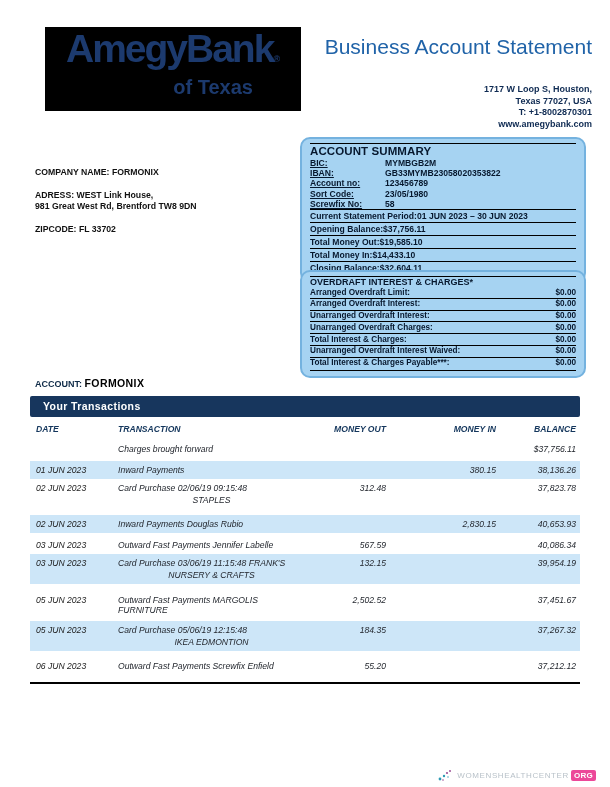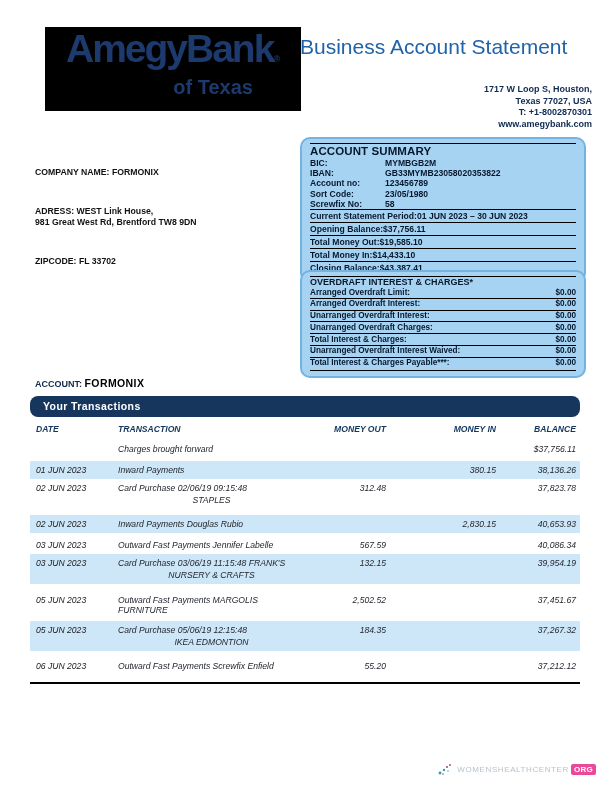--- a/index.html
+++ b/index.html
@@ -5,67 +5,67 @@
   * { margin:0; padding:0; box-sizing:border-box; }
   body { background:#e8e8e8; font-family:"Liberation Sans", sans-serif; }
   .page { position:relative; width:610px; height:787px; background:#ffffff; margin:0 auto; overflow:hidden; }
 
   
   .logo-box { position:absolute; left:29px; top:27px; width:256px; height:84px; background:#000000; color:#1c3a6e; text-align:center; padding-top:2px;margin-left:16px; }
   .logo-line1 { font-size:39px; font-weight:bold; letter-spacing:-2px; line-height:40px; white-space:nowrap; }
   .logo-reg { font-size:9px; vertical-align:baseline; letter-spacing:0; }
   .logo-line2 { font-size:20px; font-weight:bold; letter-spacing:0px; line-height:20px; text-align:right; padding-right:48px; margin-top:-2px; }
 
-  .doc-title { position:absolute; left:300px; top:35px; width:295px; text-align:left; padding-right:3px;
+  .doc-title { position:absolute; left:300px; top:35px; width:295px; text-align:right; padding-right:3px;
                font-size:21px; color:#2063a8; font-weight:500; }
 
   .bank-address { position:absolute; left:300px; top:84px; width:292px; text-align:right;
                   font-size:9px; font-weight:bold; color:#0e2a52; line-height:11.5px; }
 
   
   .company-block { position:absolute; left:35px; top:167px; font-size:8.7px; font-weight:bold; color:#111111; line-height:11px; }
-  .company-block .blk-gap { margin-top:28px; }
+  .company-block .blk-gap { margin-top:12px; }
 
   
   .blue-box { position:absolute; left:300px; width:286px; background:#a6d3f2; border:2px solid #74b2df;
               border-radius:10px; padding:4px 8px 5px 8px; color:#07182e; }
   .box-summary { top:137px; }
   .box-overdraft { top:270px; }
   .boxline { border-top:1.6px solid #000000; }
   .sum-title { font-size:11.5px; font-weight:bold; letter-spacing:0.1px; line-height:14px; }
   .od-title { font-size:9px; font-weight:bold; line-height:11px; }
   .info-row { display:flex; font-size:8.6px; font-weight:bold; line-height:10.2px; }
-  .info-row .lbl { width:75px; flex:none; }
+  .info-row .lbl { width:75px; flex:none;text-decoration:underline; }
   .lined-row { display:flex; justify-content:flex-start; font-size:8.6px; font-weight:bold;
                line-height:10px; padding:1px 0; border-top:1.6px solid #000000; }
   .od-row { display:flex; justify-content:space-between; font-size:8.2px; font-weight:bold; line-height:9.8px; }
   .od-lined { border-top:1.6px solid #000000; padding:0.5px 0; }
   .box-bottomline { border-top:1.6px solid #000000; margin-top:1px; }
 
   
   .account-line { position:absolute; left:35px; top:377px; font-size:9px; font-weight:bold; color:#0e2a47; }
   .account-line .acct-name { font-size:10.5px; font-weight:900; color:#000000; letter-spacing:0.4px; }
 
   
   .tx-bar { position:absolute; left:30px; top:396px; width:550px; height:21px; background:#17365d;
-            border-radius:8px; color:#ffffff; font-size:10.5px; font-weight:bold; letter-spacing:0.4px;
+            border-radius:2px; color:#ffffff; font-size:10.5px; font-weight:bold; letter-spacing:0.4px;
             line-height:21px; padding-left:13px; }
   .tx-table { position:absolute; left:30px; top:420px; width:550px;font-style:italic; }
   .tx-head, .tx-row { display:grid; grid-template-columns:88px 187px 85px 110px 80px; }
   .tx-head { font-size:8.6px; font-weight:bold; color:#14365c; padding:4px 0 6px 0; }
   .tx-row { font-size:8.6px; color:#23272e; padding:4px 0; }
   .tx-row .c-date { padding-left:6px; color:#1a1a1a; }
   .tx-head .h-date { padding-left:6px; }
   .c-num, .h-num { text-align:right; padding-right:4px; }
   .tx-row.shade { background:#cde6f8; }
   .tx-line2 { margin-top:2px;text-align:center; }
   .tx-endline { border-top:2.6px solid #000000; margin-top:7px; }
 
   
-  .footer-brand { position:absolute; right:14px; bottom:10px; display:flex; align-items:center; }
+  .footer-brand { position:absolute; right:14px; bottom:4px; display:flex; align-items:center; }
   .brand-text { color:#b9c2c9; font-size:8px; letter-spacing:0.6px; margin:0 2px 0 3px; }
   .brand-badge { background:#ec4899; color:#ffffff; font-size:8px; font-weight:bold; padding:1px 3px; border-radius:2px; letter-spacing:0.3px; }
   .sparkle { width:17px; height:15px; }
 </style>
 </head>
 <body>
 
 <div class="page">
 
   <div class="logo-box">
@@ -126,21 +126,21 @@
         <div class="lined-row">
           <span class="lbl">Total Money Out:</span>
           <span class="val">$19,585.10</span>
         </div>
         <div class="lined-row">
           <span class="lbl">Total Money In:</span>
           <span class="val">$14,433.10</span>
         </div>
         <div class="lined-row">
           <span class="lbl">Closing Balance:</span>
-          <span class="val">$43,387.41</span>
+          <span class="val">$32,604.11</span>
         </div>
       </div>
     <div class="box-bottomline"></div>
   </div>
 
   <div class="blue-box box-overdraft">
     <div class="boxline"></div>
     <div class="od-title">OVERDRAFT INTEREST &amp; CHARGES*</div>
     <div>
         <div class="od-row">

